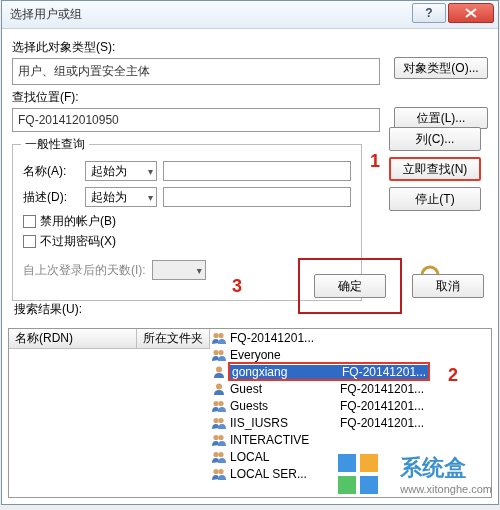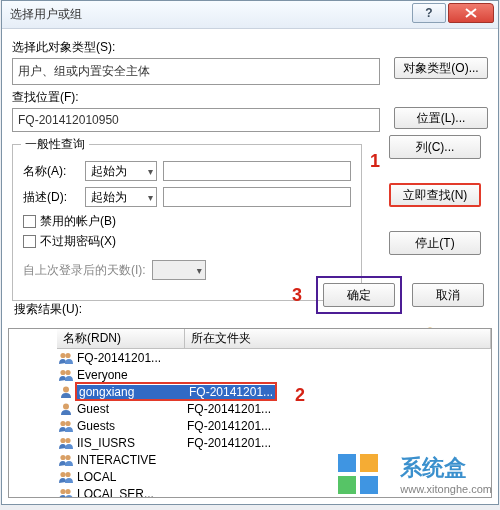--- a/index.html
+++ b/index.html
@@ -19,32 +19,32 @@
   .groupbox { border:1px solid #bcbcbc; margin-top:12px; padding:10px 10px 14px 10px; position:relative; }
   .groupbox .legend { position:absolute; top:-9px; left:8px; background:#fff; padding:0 4px; }
   .form-row { display:flex; align-items:center; gap:6px; margin:6px 0; }
   .form-row .lbl { width:56px; }
   .select { width:72px; height:20px; border:1px solid #999; background:#fff; display:flex; align-items:center; justify-content:space-between; padding:0 3px 0 5px; }
   .select .chev { font-size:10px; color:#555; }
   .text-input { flex:1; height:20px; border:1px solid #999; background:#fff; }
   .check-row { display:flex; align-items:center; gap:4px; margin:3px 0; }
   .check-row .box { width:13px; height:13px; border:1px solid #7a7a7a; background:#fff; }
   .numfield { width:54px; height:20px; border:1px solid #999; background:#eee; }
-  .side-btns { position:absolute; right:14px; top:134px; display:flex; flex-direction:column; gap:24px; align-items:center; width:98px;text-align:right; }
+  .side-btns { position:absolute; right:14px; top:126px; display:flex; flex-direction:column; gap:6px; align-items:center; width:98px;text-align:right; }
   .side-btns .btn { width:92px; height:24px; border:1px solid #888; background:linear-gradient(#fdfdfd,#eaeaea); border-radius:2px; display:flex; align-items:center; justify-content:center; cursor:pointer;}
   .side-btns .find-btn { border:2px solid #e23a2a; }
   .marker1 { position:absolute; right:118px; top:150px; color:#d52315; font-size:18px; font-weight:bold;}
   .search-icon-wrap { margin-top:46px; height:30px; display:flex; align-items:center; justify-content:center; width:92px;}
   .ok-cancel { display:flex; gap:10px; position:absolute; right:14px; bottom:190px; align-items:center;}
   .ok-cancel .btn { width:72px; height:24px; border:1px solid #888; background:linear-gradient(#fdfdfd,#eaeaea); border-radius:2px; display:flex; align-items:center; justify-content:center; cursor:pointer;}
-  .ok-btn-wrap { border:2px solid #4c1d95; padding:5px;}
+  .ok-btn-wrap { border:2px solid #b91c1c; padding:14px;margin-left:42px;}
   .ok-btn { width:72px; height:22px; }
   .marker3 { color:#d52315; font-size:18px; font-weight:bold; margin-right:4px;}
   .results-label { position:absolute; left:12px; bottom:186px; }
-  .list { position:absolute; left:6px; right:6px; bottom:6px; height:170px; border:1px solid #999; background:#fff; display:flex; flex-direction:column;padding-left:48px; }
+  .list { position:absolute; left:6px; right:6px; bottom:6px; height:170px; border:1px solid #999; background:#fff; display:flex; flex-direction:row; }
   .list-header { display:flex; height:20px; background:linear-gradient(#fdfdfd,#e7e7e7); border-bottom:1px solid #c0c0c0;}
   .list-header .col { border-right:1px solid #c0c0c0; padding:2px 6px; display:flex; align-items:center;}
   .list-header .col1 { width:128px; }
   .list-header .col2 { flex:1; }
   .list-body { flex:1; overflow:hidden; position:relative; }
   .list-row { display:flex; height:17px; align-items:center; }
   .list-row .icon { width:18px; display:flex; align-items:center; justify-content:center;}
   .list-row .name { width:110px; padding-left:2px; white-space:nowrap; overflow:hidden;}
   .list-row .folder { flex:1; padding-left:2px; white-space:nowrap; overflow:hidden;}
   .list-row.selected { }

